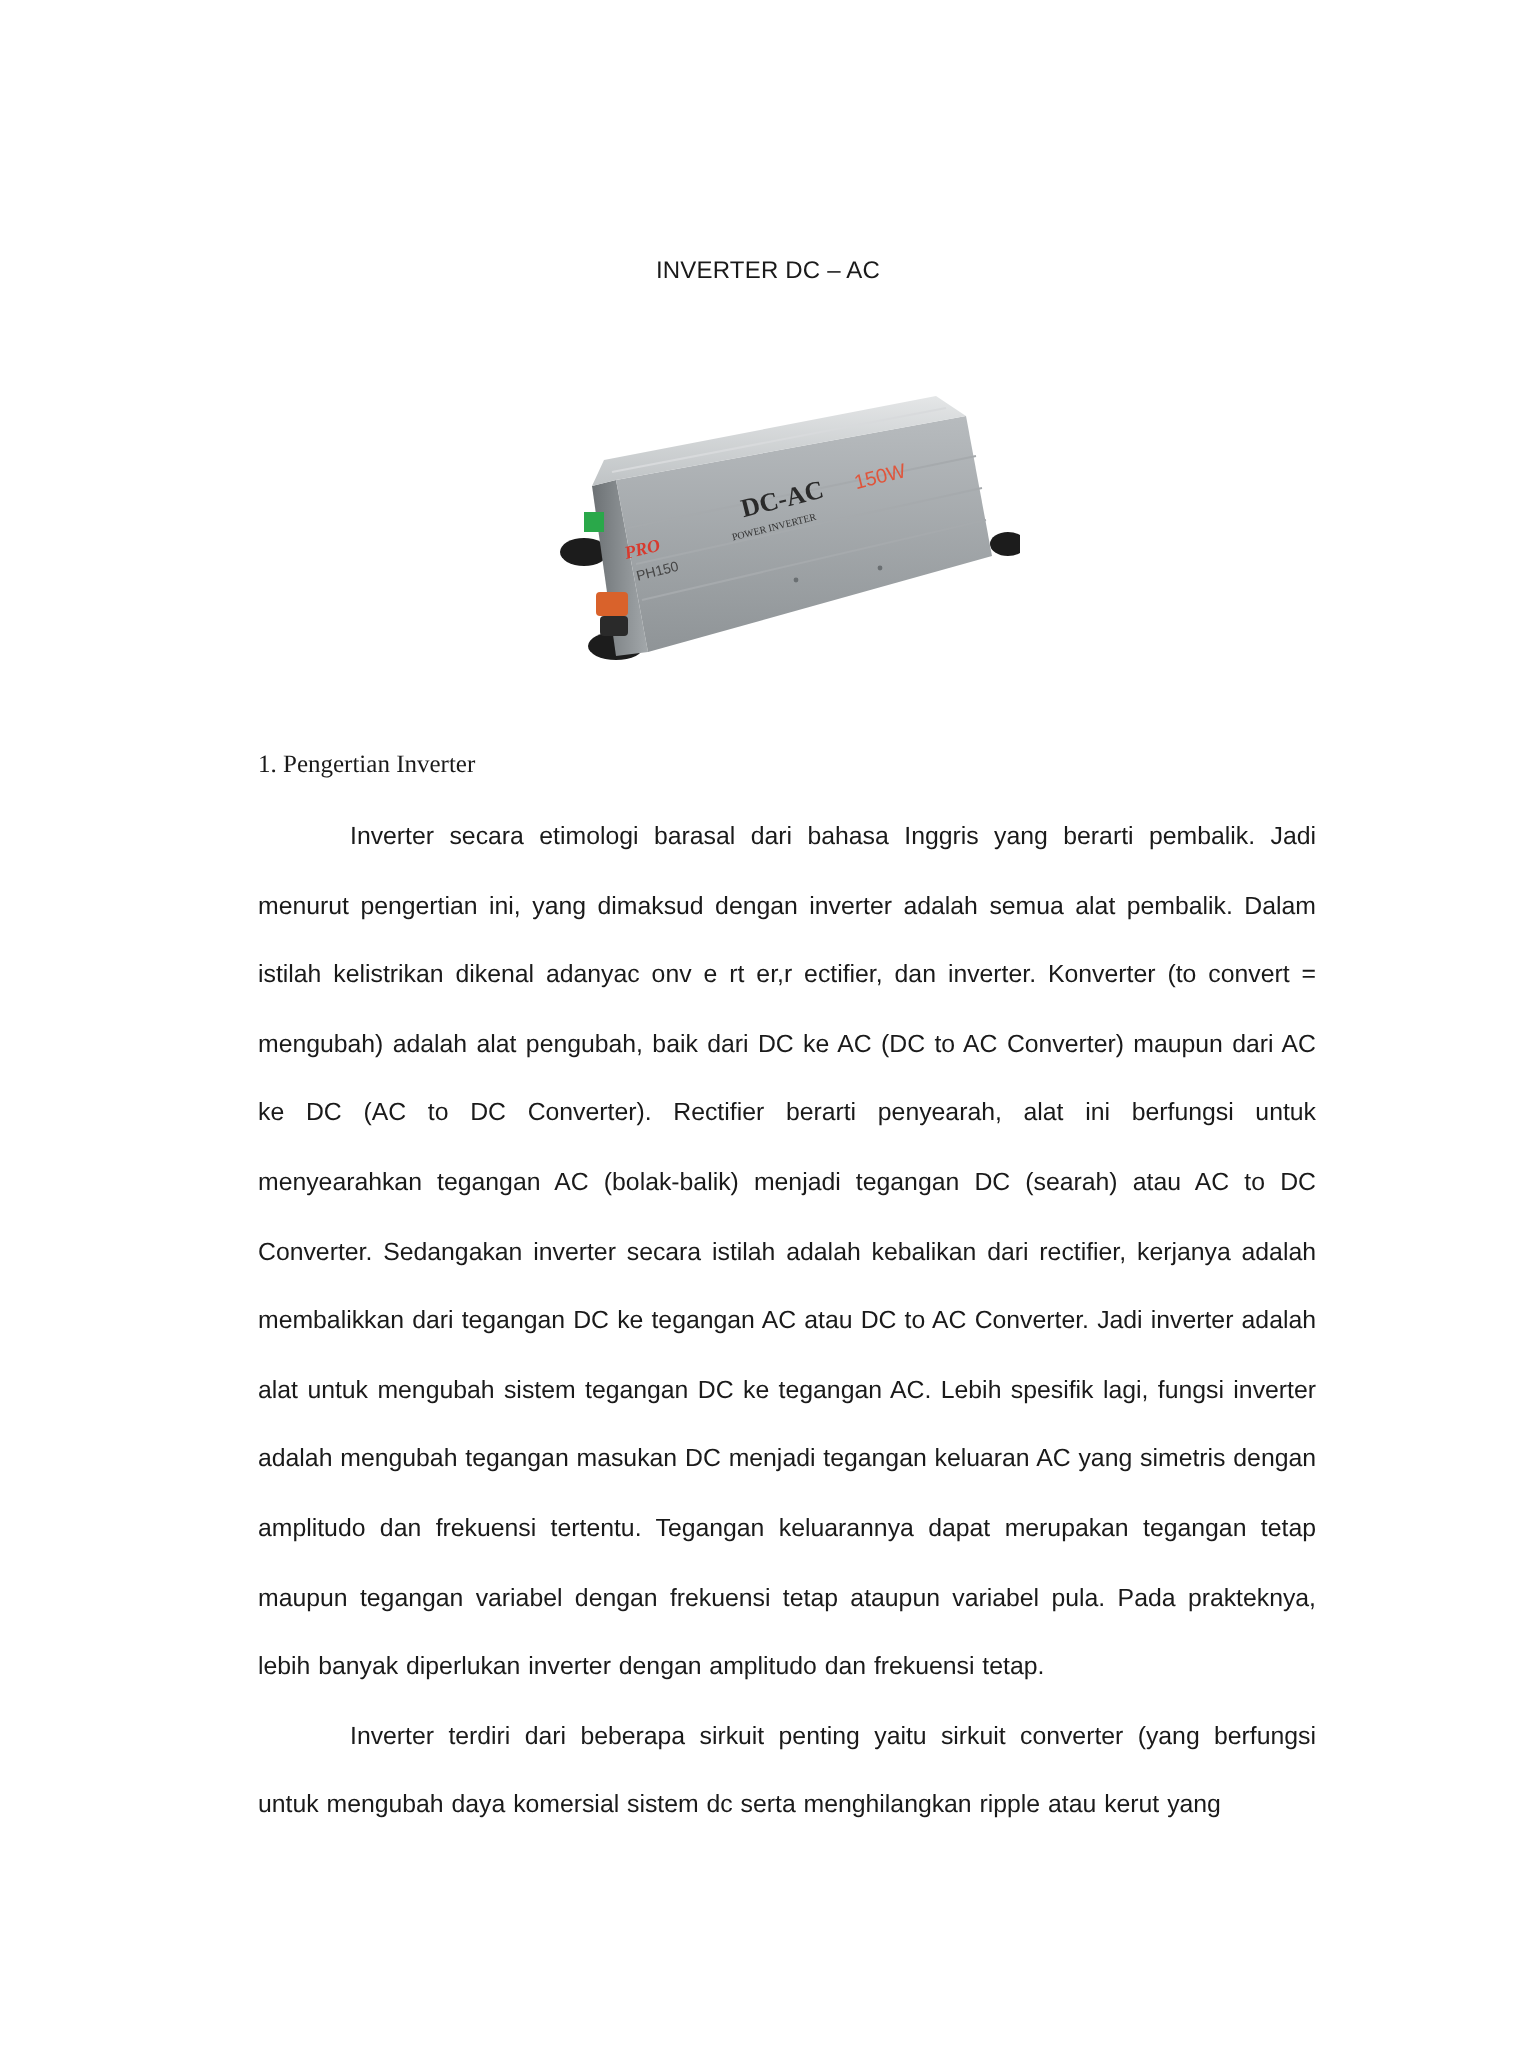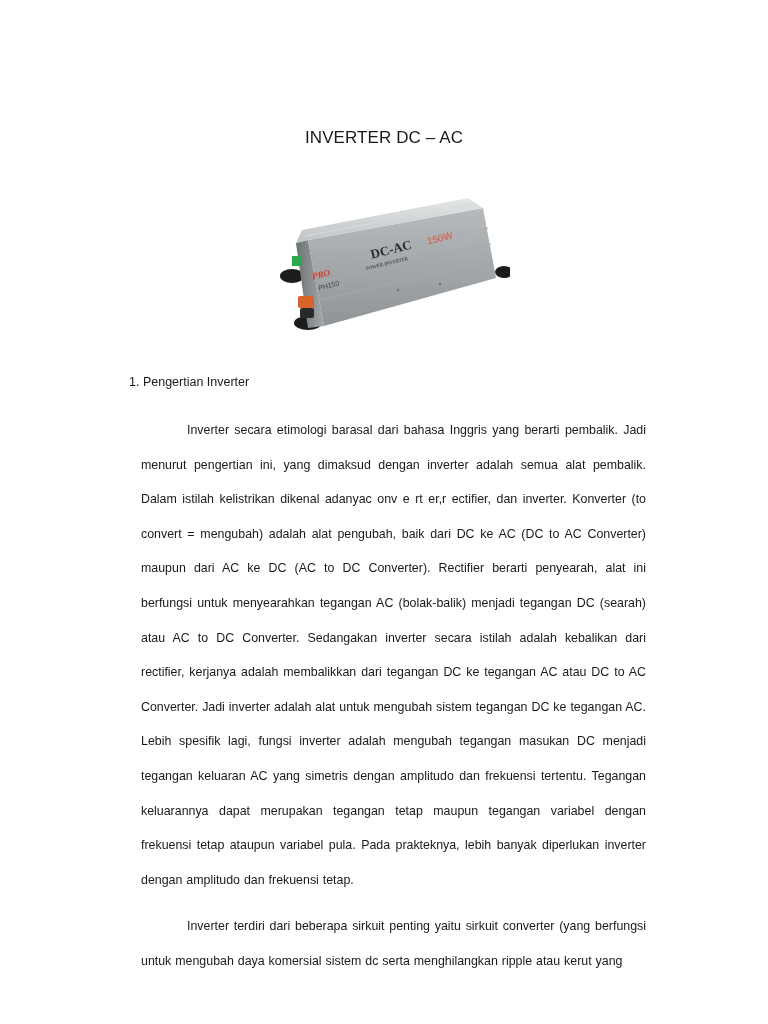--- a/index.html
+++ b/index.html
@@ -20,48 +20,49 @@
       left: 0; top: 0;
       width: 768px; height: 1024px;
       background: #ffffff;
     }
     .doc-title {
       position: absolute;
       top: 128px;
       left: 0;
       width: 768px;
       text-align: center;
-      font-size: 17px;
+      font-size: 12px;
       letter-spacing: 0.1px;
     }
     .figure {
       position: absolute;
       left: 278px;
       top: 178px;
       width: 232px;
       height: 155px;
     }
     .section-heading {
       position: absolute;
       top: 375px;
       left: 129px;
       font-size: 12.5px;
+      font-family: Liberation Serif, serif;
     }
     .body-text {
       position: absolute;
       left: 129px;
       top: 401px;
       width: 529px;
       font-size: 12.4px;
       line-height: 34.6px;
       text-align: justify;
       word-spacing: 0.5px;
     }
     .body-text p {
-      margin: 12px;
+      margin: 0;
       text-indent: 46px;
     }
     .body-text p + p {
       margin-top: 0;
     }
   </style>
 </head>
 <body>
 
 <div class="page">

